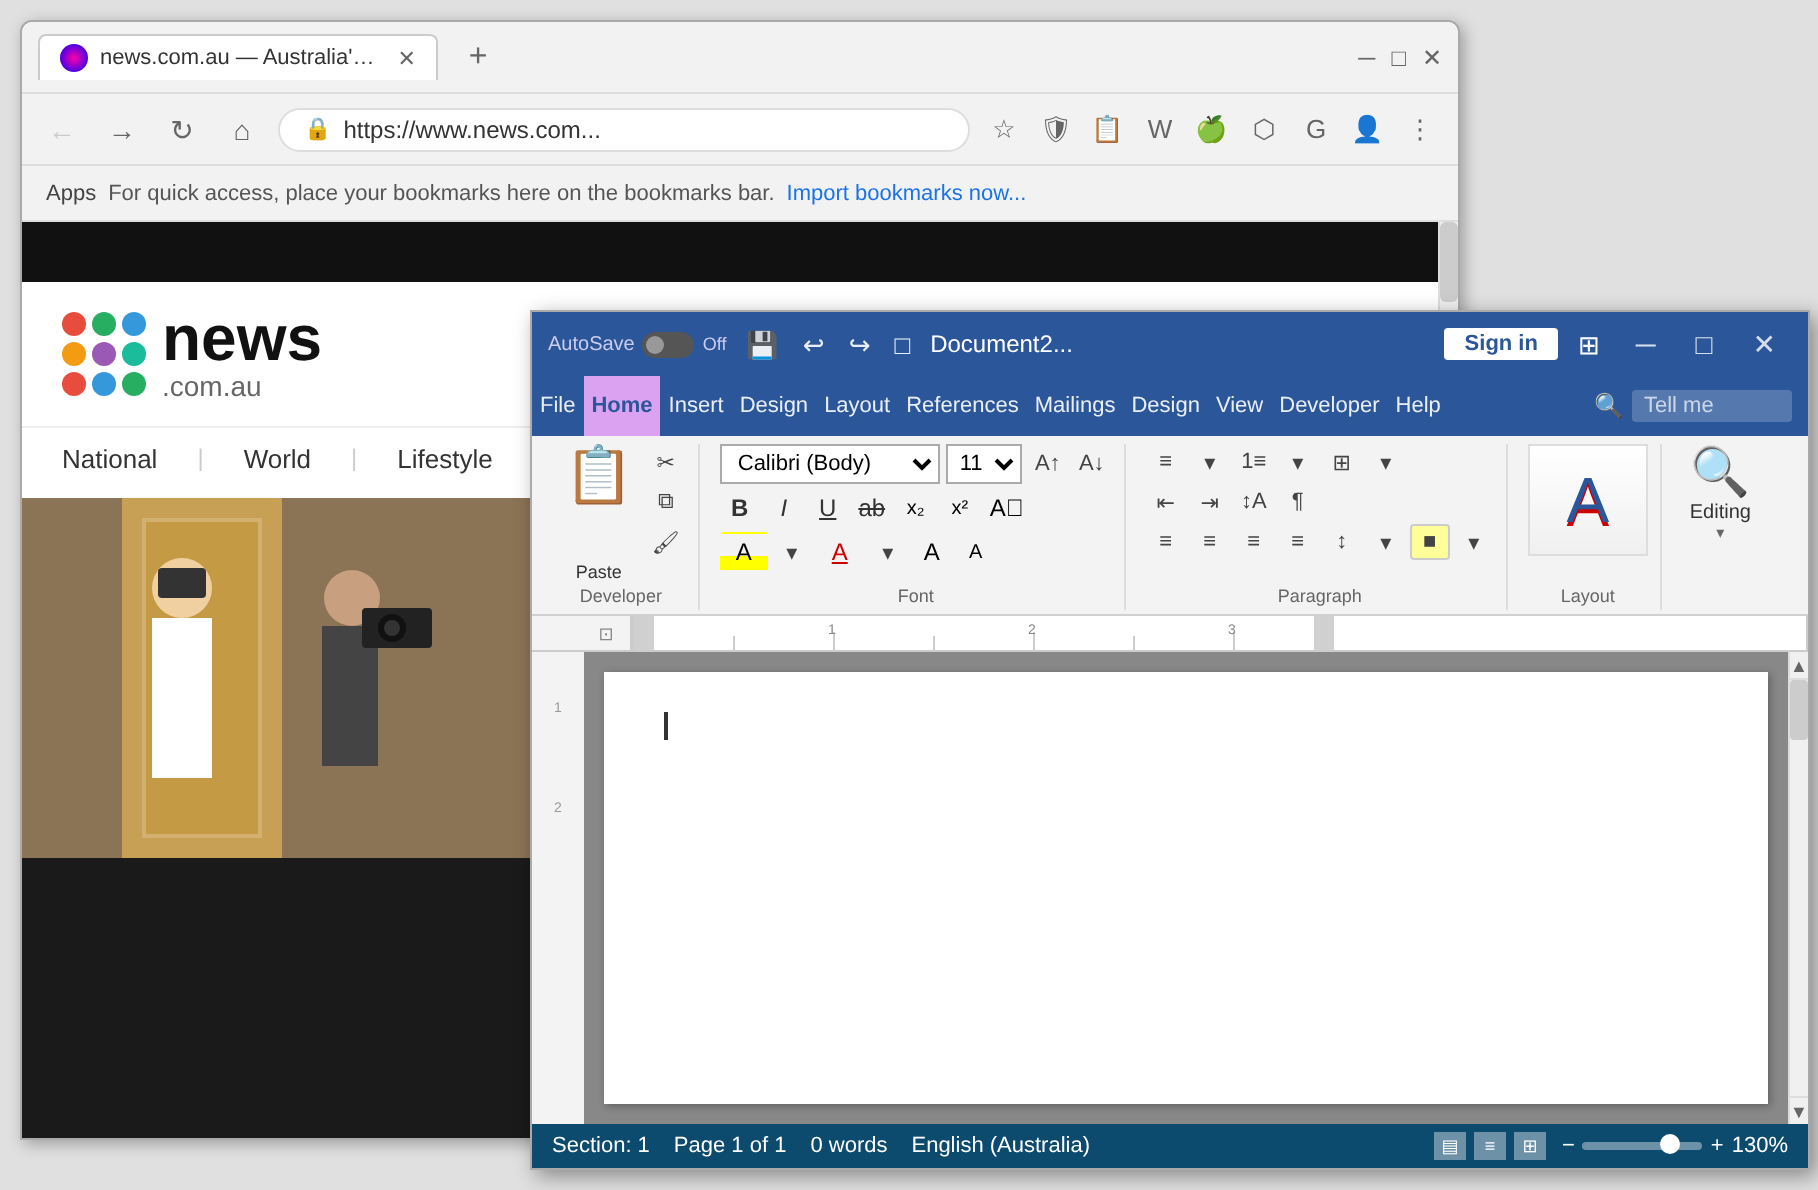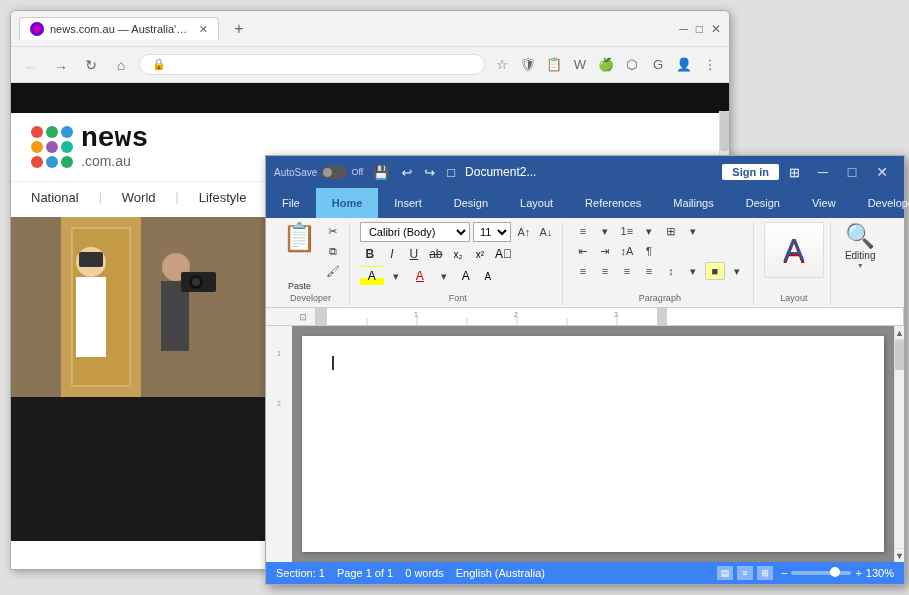--- a/index.html
+++ b/index.html
@@ -186,25 +186,24 @@
       grid-template-columns: repeat(3, 12px);
       grid-template-rows: repeat(3, 12px);
       gap: 3px;
     }
     .circle {
       width: 12px;
       height: 12px;
       border-radius: 50%;
     }
     .news-logo-text {
-      font-size: 28px;
+      font-size: 32px;
       font-weight: 900;
       color: #111;
       line-height: 1;
-      font-family: Liberation Mono, monospace;
     }
     .news-logo-sub {
       font-size: 14px;
       color: #666;
     }
     .news-nav {
       display: flex;
       gap: 20px;
       padding: 8px 20px;
       border-top: 1px solid #eee;
@@ -339,28 +338,28 @@
     .word-menu-bar {
       background: #2b579a;
       display: flex;
       gap: 0;
       height: 30px;
       align-items: stretch;
     }
     .menu-item {
       color: white;
       font-size: 11px;
-      padding: 0 16px;
+      padding: 0 4px;
       display: flex;
       align-items: center;
       cursor: pointer;
       opacity: 0.9;
     }
     .menu-item.active {
-      background: #7dd3fc;
+      background: #f0abfc;
       color: #2b579a;
       font-weight: 600;
     }
     .menu-search {
       margin-left: auto;
       display: flex;
       align-items: center;
       gap: 4px;
       padding: 0 8px;
     }
@@ -652,21 +651,21 @@
       display: flex;
       align-items: center;
       justify-content: center;
       font-size: 9px;
       color: #666;
       cursor: pointer;
       border-top: 1px solid #ddd;
     }
 
     .word-status-bar {
-      background: #3b82f6;
+      background: #0c4a6e;
       color: white;
       height: 22px;
       display: flex;
       align-items: center;
       padding: 0 10px;
       gap: 12px;
       font-size: 11px;
     }
     .status-left {
       display: flex;
@@ -735,34 +734,40 @@
     </div>
   </div>
 
   <div class="browser-toolbar">
     <div class="nav-btn disabled">←</div>
     <div class="nav-btn">→</div>
     <div class="nav-btn">↻</div>
     <div class="nav-btn">⌂</div>
     <div class="address-bar">
       <span class="lock-icon">🔒</span>
+      <span class="address-text">https://www.news.com...</span>
     </div>
     <div class="toolbar-icons">
       <div class="toolbar-icon">☆</div>
       <div class="toolbar-icon">🛡</div>
       <div class="toolbar-icon">📋</div>
       <div class="toolbar-icon">W</div>
       <div class="toolbar-icon">🍏</div>
       <div class="toolbar-icon">⬡</div>
       <div class="toolbar-icon">G</div>
       <div class="toolbar-icon">👤</div>
       <div class="toolbar-icon">⋮</div>
     </div>
   </div>
 
+  <div class="bookmarks-bar">
+    <span class="apps-link">Apps</span>
+    <span class="bookmarks-text">For quick access, place your bookmarks here on the bookmarks bar.</span>
+    <span class="import-link">Import bookmarks now...</span>
+  </div>
 
   <div class="browser-content">
 
     <div style="background:#111;height:30px;"></div>
 
     <div class="news-header">
       <div class="news-logo">
         <div class="news-logo-circles">
 
           <div class="circle" style="background:#e74c3c;"></div>

